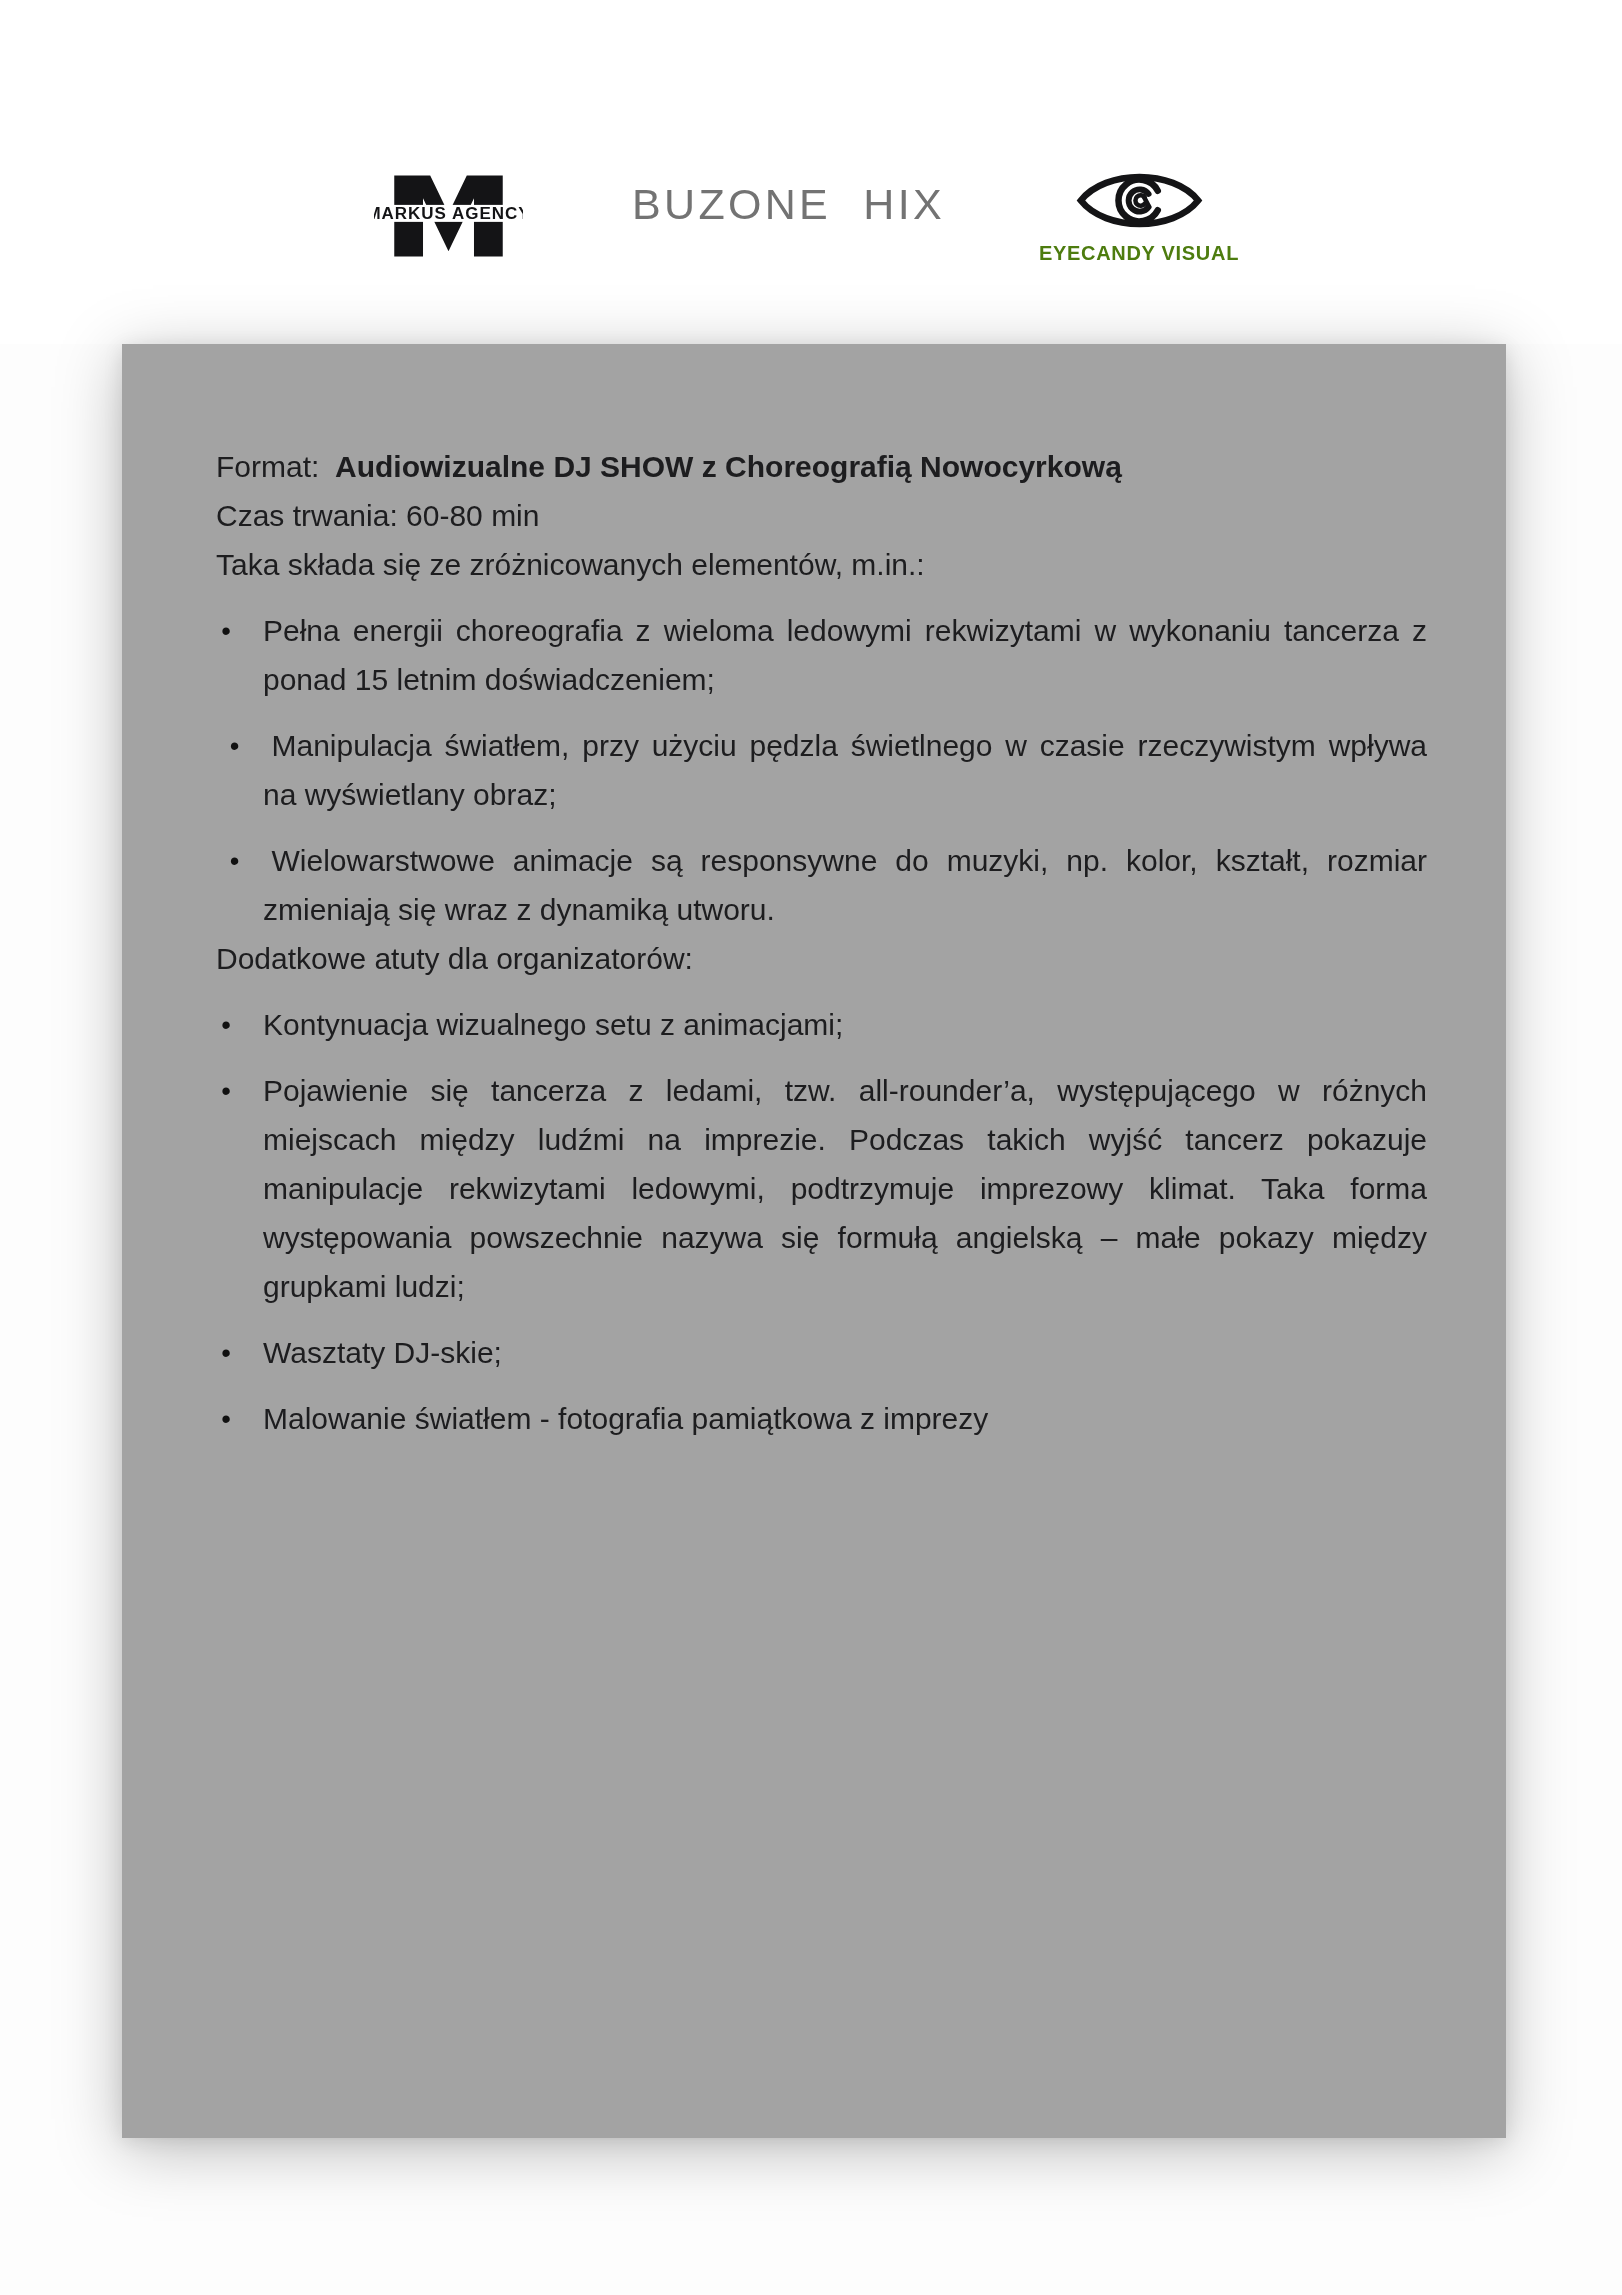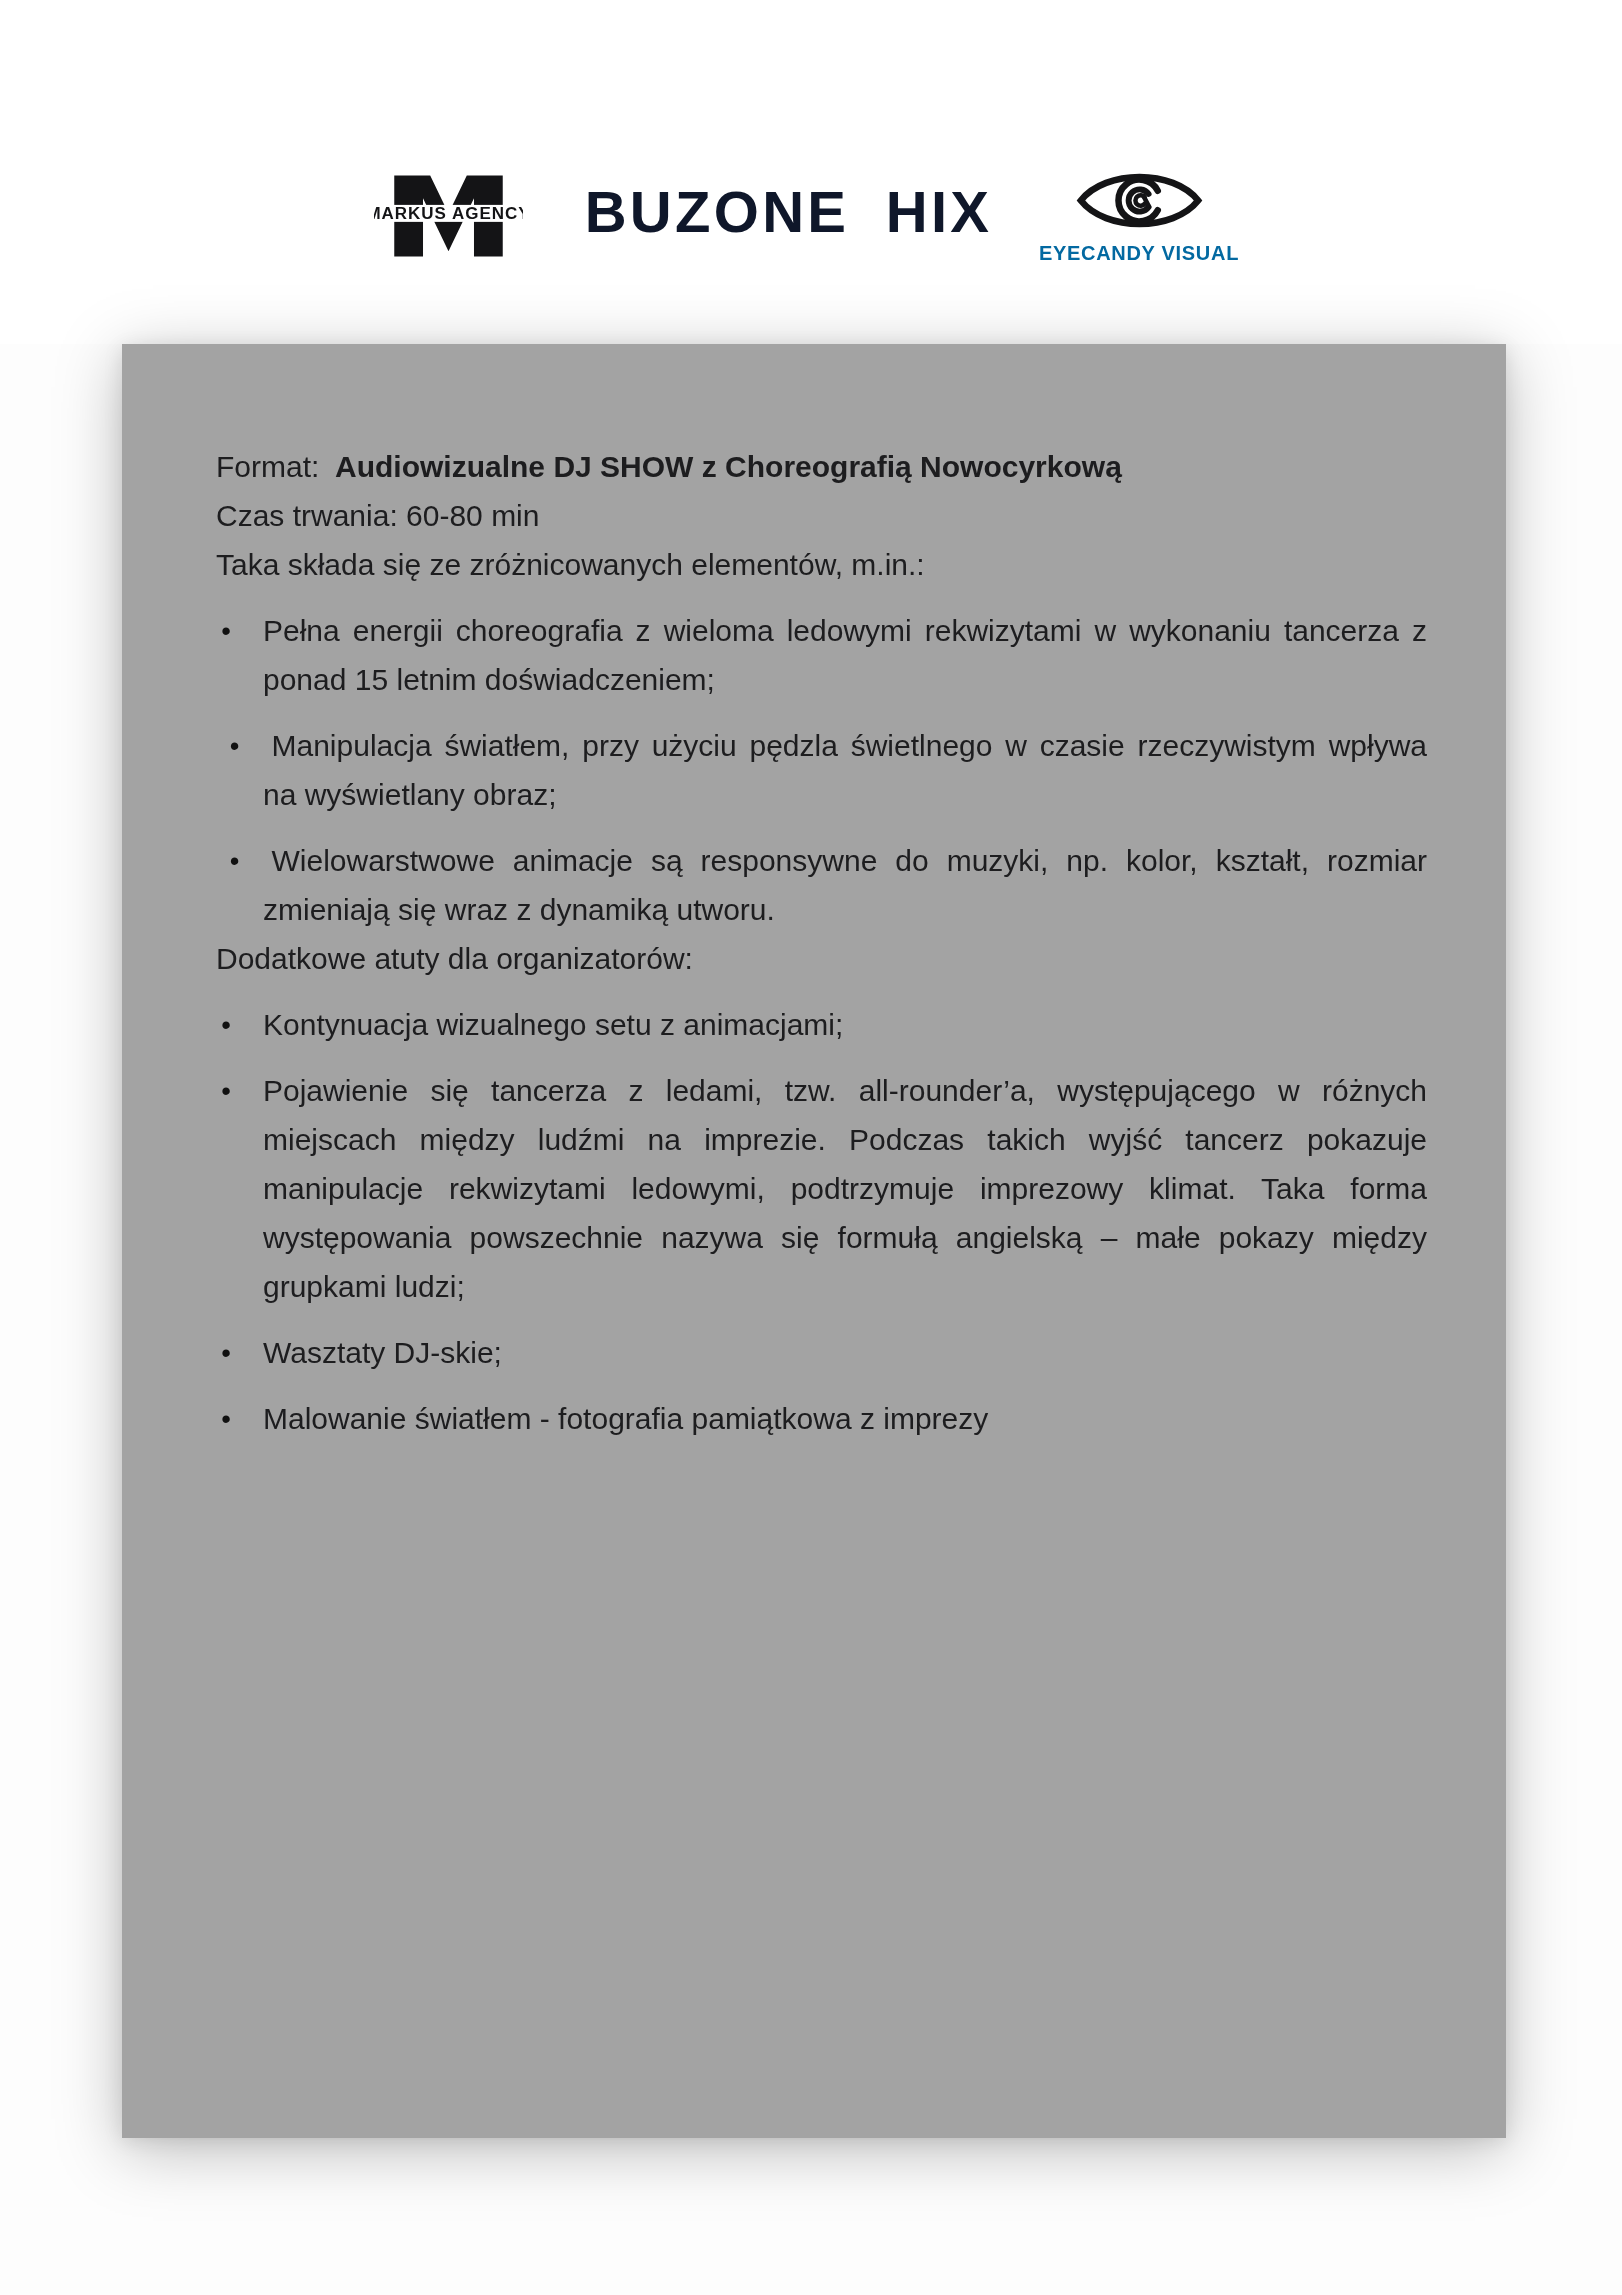--- a/index.html
+++ b/index.html
@@ -8,28 +8,28 @@
     width:1623px;height:2295px;
     background:#fdfdfd;
     font-family:"Liberation Sans",sans-serif;
     color:#1d1d1f;
     overflow:hidden;
   }
   .brand-bar{position:absolute;left:0;top:0;width:1623px;height:344px;background:#ffffff;}
   .markus-logo{position:absolute;left:374px;top:174px;width:149px;height:84px;}
   .buzone{
     position:absolute;left:576px;top:183px;width:425px;
-    text-align:center;font-weight:bold;font-size:58px;line-height:1;
-    letter-spacing:3.3px;word-spacing:17px;color:#0f172a;white-space:nowrap;
+    text-align:center;font-weight:normal;font-size:43px;line-height:1;
+    letter-spacing:3.3px;word-spacing:17px;color:#737373;white-space:nowrap;
   }
   .eyecandy{position:absolute;left:1029px;top:164px;width:220px;text-align:center;}
   .eyecandy svg{display:block;margin:0 auto;}
   .eyecandy-caption{
     margin-top:5.2px;font-weight:bold;font-size:20px;letter-spacing:0.7px;
-    color:#0369a1;white-space:nowrap;
+    color:#4d7c0f;white-space:nowrap;
   }
   .markus-logo svg text{
     font-family:"Liberation Sans",sans-serif;font-weight:bold;font-size:26px;letter-spacing:1.5px;
   }
 
   .card{
     position:absolute;left:122px;top:344px;width:1384px;height:1794px;
     background:#a3a3a3;box-sizing:border-box;
     padding:98px 79px 1px 94px;
     box-shadow:0 11.8px 62px rgba(0,0,0,.26), 0 3.3px 18.3px rgba(0,0,0,.10);

